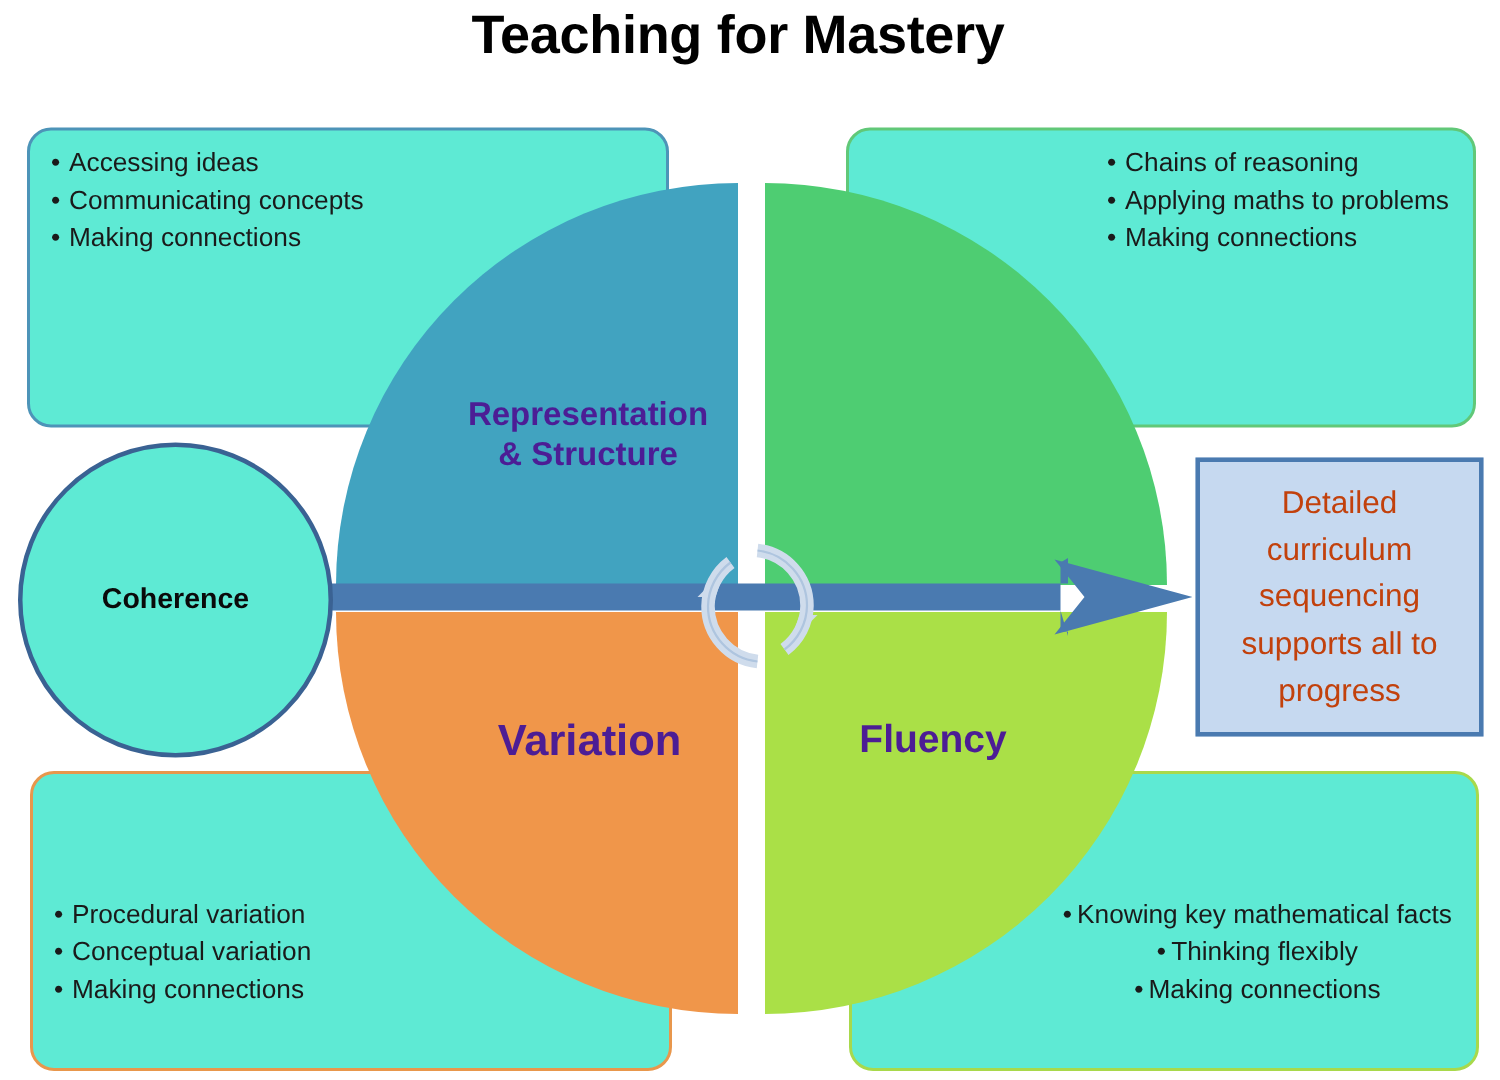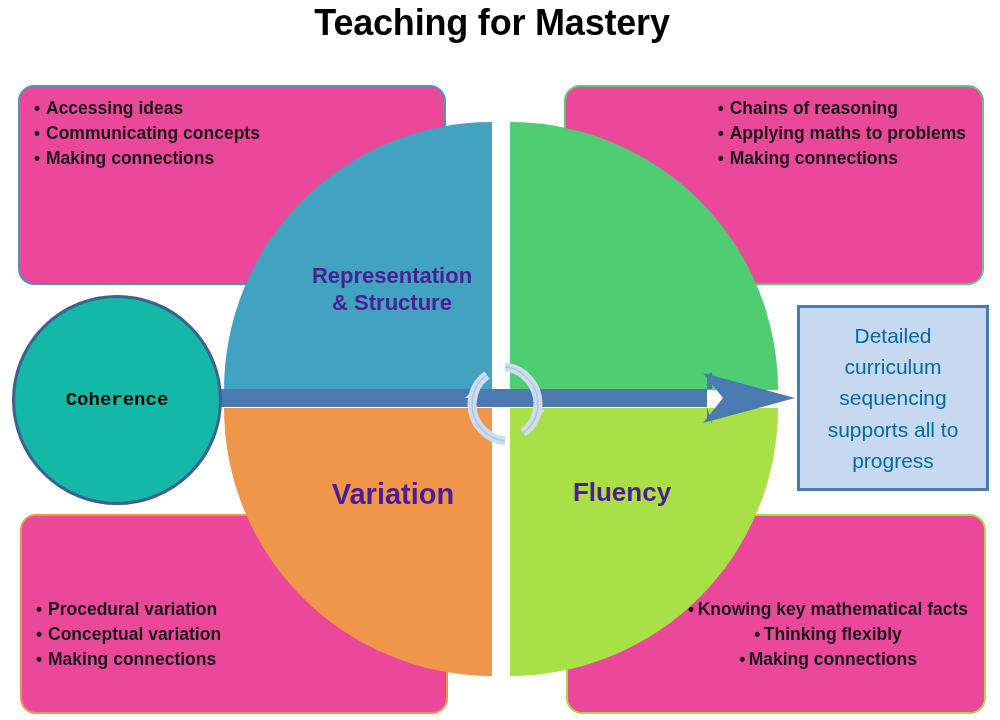--- a/index.html
+++ b/index.html
@@ -29,25 +29,24 @@
     font-size: 36px;
     font-weight: bold;
     letter-spacing: -0.2px;
     color: #000000;
   }
 
   
   .callout {
     position: absolute;
     box-sizing: border-box;
-    background: #ec4899;
+    background: #5eead4;
     border-radius: 16px;
     border-style: solid;
     border-width: 2px;
-    font-weight: bold;
   }
   .callout ul {
     list-style: none;
     margin: 0;
     padding: 0;
   }
   .callout li {
     font-size: 17.5px;
     line-height: 25px;
     color: #1a1a1a;
@@ -128,26 +127,25 @@
 
   
   #coherence {
     position: absolute;
     left: 12px;
     top: 295px;
     width: 210px;
     height: 210px;
     box-sizing: border-box;
     border-radius: 50%;
-    background: #14b8a6;
+    background: #5eead4;
     border: 3px solid #3a6293;
     display: flex;
     align-items: center;
     justify-content: center;
-    font-family: Liberation Mono, monospace;
   }
   #coherence .txt {
     font-size: 19px;
     font-weight: bold;
     color: #0a0a0a;
   }
 
   
   #outcome {
     position: absolute;
@@ -159,21 +157,21 @@
     background: #c6d9f0;
     border: 3px solid #4a7ab0;
     display: flex;
     align-items: center;
     justify-content: center;
     text-align: center;
   }
   #outcome .txt {
     font-size: 21px;
     line-height: 1.49;
-    color: #0369a1;
+    color: #c2410c;
     padding: 0 8px;
   }
 
   
   #arrow {
     position: absolute;
     left: 215px;
     top: 372px;
     width: 580px;
     height: 52px;

